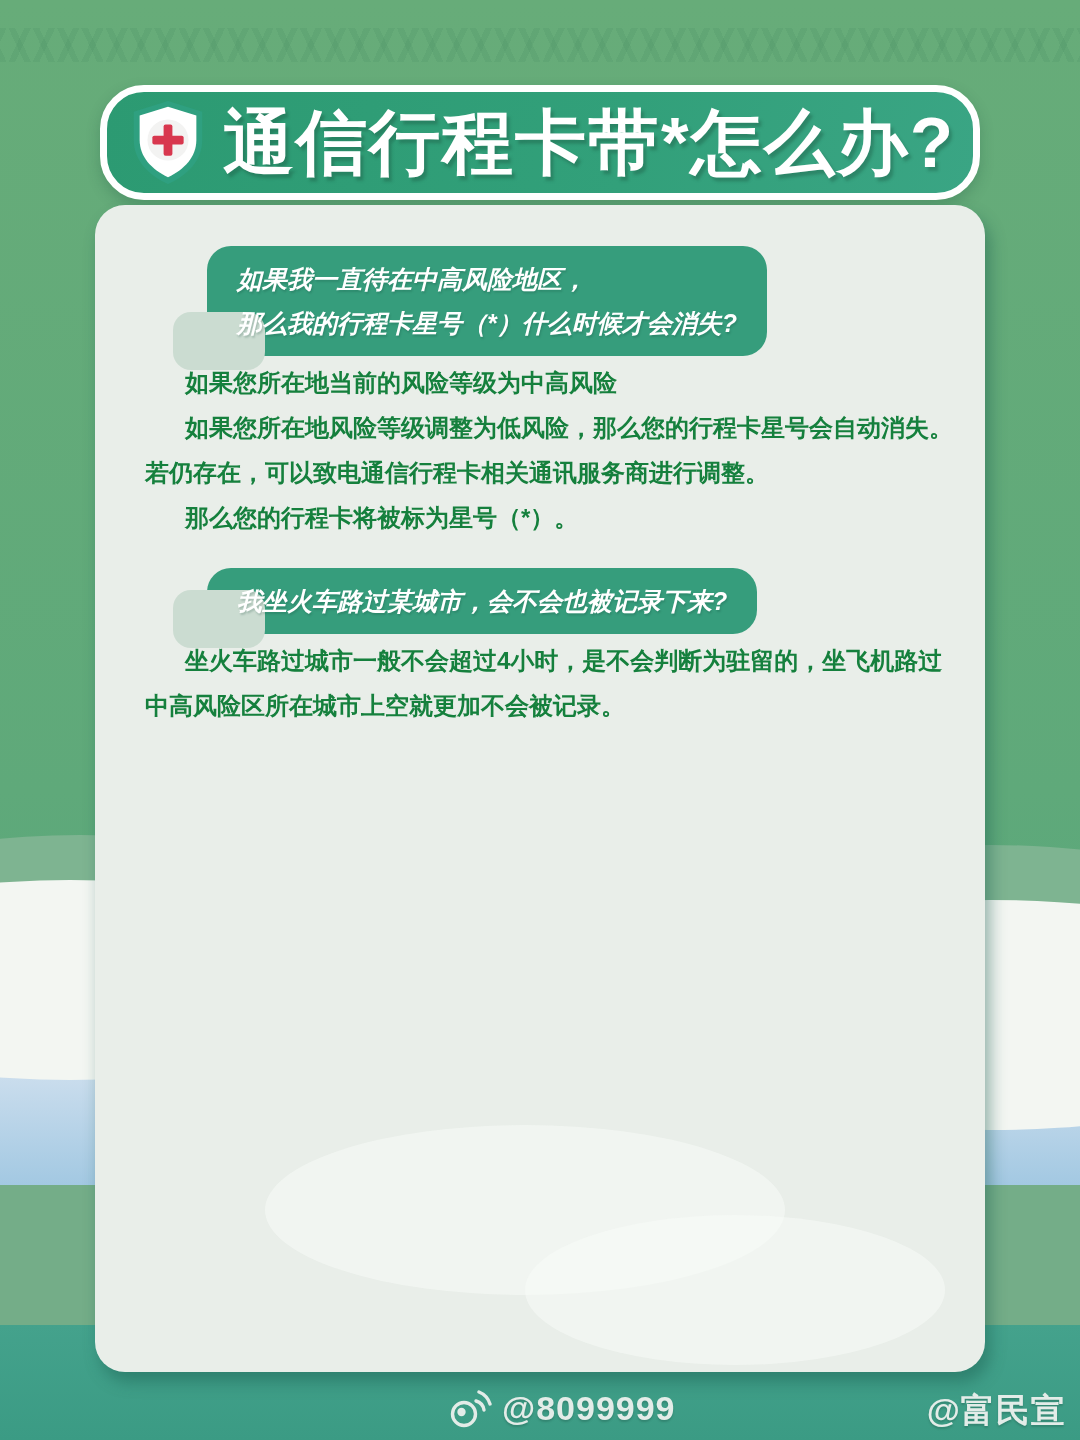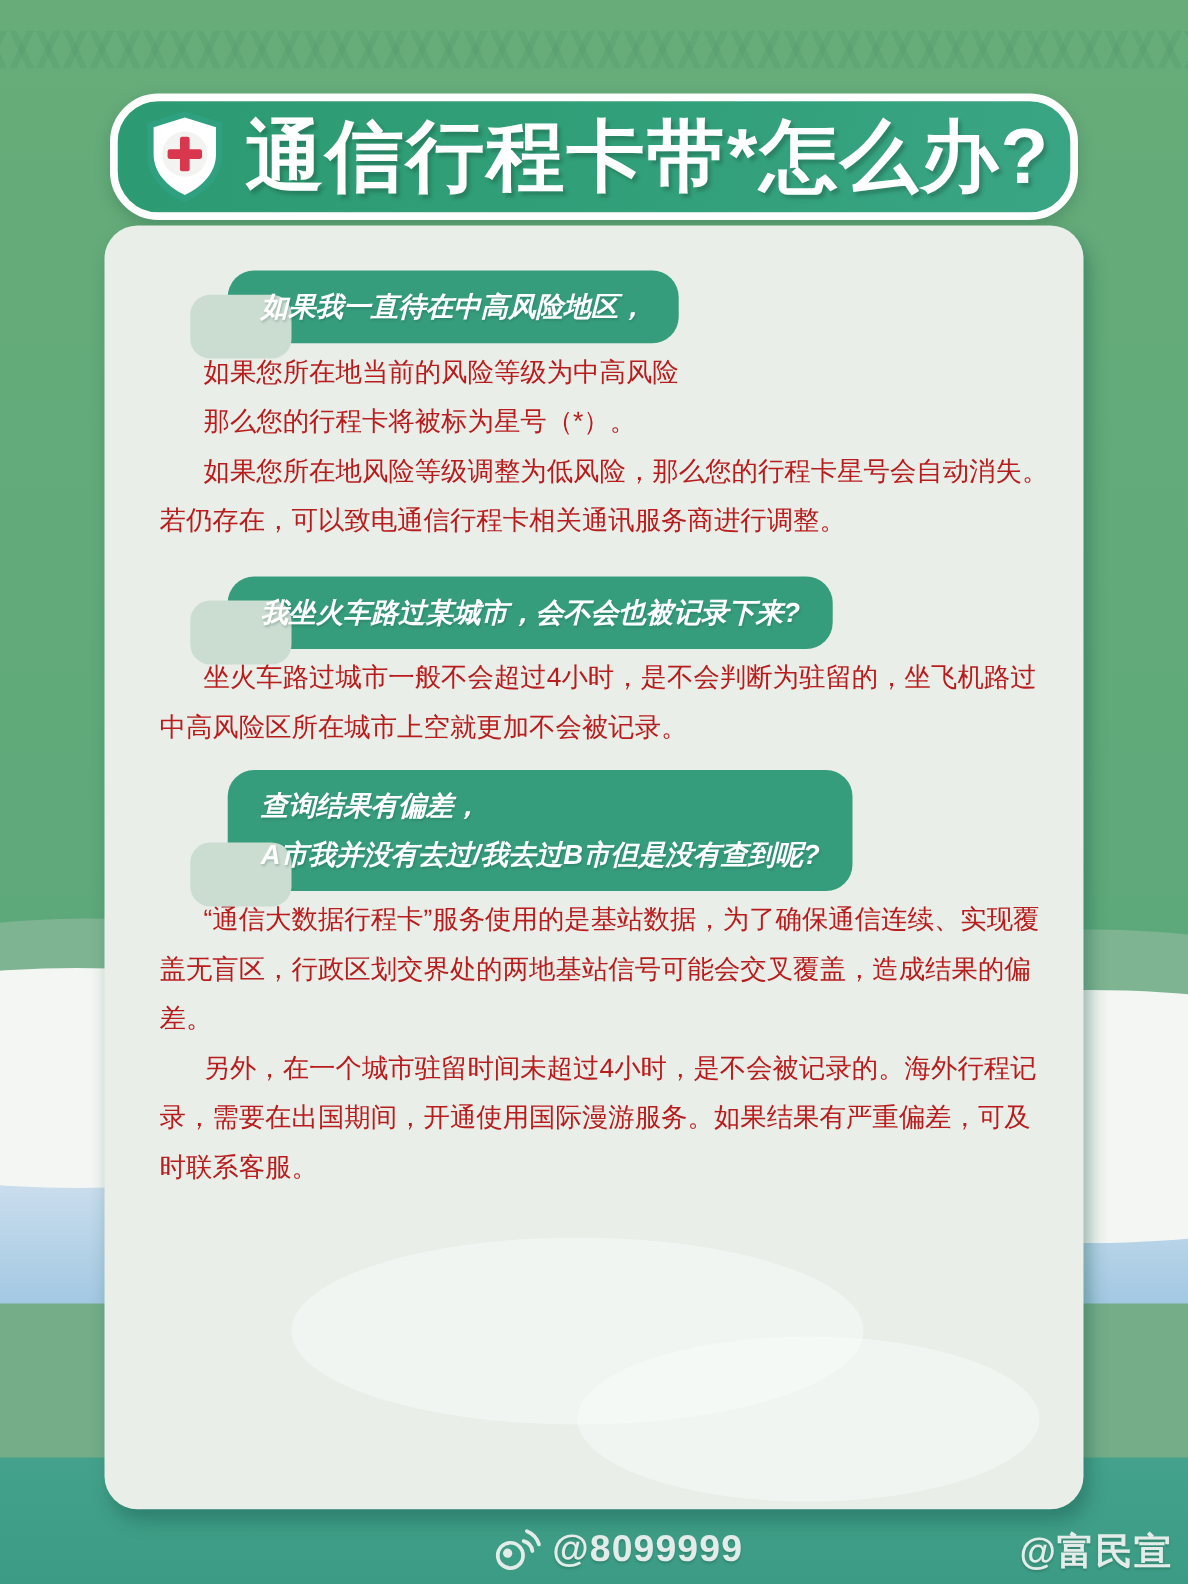--- a/index.html
+++ b/index.html
@@ -70,21 +70,21 @@
     content:"";position:absolute;left:-34px;bottom:-14px;width:92px;height:58px;
     border-radius:18px;background:#cbdcd1;z-index:-1;
   }
   .bubble p{
     margin:0;font-size:25px;line-height:44px;font-weight:700;font-style:italic;
     color:#ffffff;white-space:nowrap;text-shadow:1px 2px 2px rgba(20,70,55,.22);
   }
 
   .answer{margin:4px 25px 0 50px;}
   .answer p{
-    margin:0;font-size:24px;line-height:45px;font-weight:400;color:#b91c1c;
+    margin:0;font-size:24px;line-height:45px;font-weight:700;color:#15803d;
     text-indent:40px;letter-spacing:0;
   }
 
   
   .handle{
     position:absolute;top:1388px;display:flex;align-items:flex-end;gap:10px;
     color:#e3ece8;font-size:34px;font-weight:700;letter-spacing:1px;
     text-shadow:0 2px 2px rgba(25,80,65,.3);
   }
   .handle-left{left:448px;}
@@ -117,52 +117,41 @@
 </header>
 
 <main class="card abs">
   <div class="faint-cloud fc1"></div>
   <div class="faint-cloud fc2"></div>
 
   <section>
     <div class="bubble-row row-q1">
       <div class="bubble">
         <p>如果我一直待在中高风险地区，</p>
+        <p>那么我的行程卡星号（*）什么时候才会消失?</p>
       </div>
     </div>
     <div class="answer">
       <p>如果您所在地当前的风险等级为中高风险</p>
+      <p>如果您所在地风险等级调整为低风险，那么您的行程卡星号会自动消失。若仍存在，可以致电通信行程卡相关通讯服务商进行调整。</p>
       <p>那么您的行程卡将被标为星号（*）。</p>
-      <p>如果您所在地风险等级调整为低风险，那么您的行程卡星号会自动消失。若仍存在，可以致电通信行程卡相关通讯服务商进行调整。</p>
     </div>
   </section>
 
   <section>
     <div class="bubble-row row-q2">
       <div class="bubble">
         <p>我坐火车路过某城市，会不会也被记录下来?</p>
       </div>
     </div>
     <div class="answer">
       <p>坐火车路过城市一般不会超过4小时，是不会判断为驻留的，坐飞机路过中高风险区所在城市上空就更加不会被记录。</p>
     </div>
   </section>
 
-  <section>
-    <div class="bubble-row row-q3">
-      <div class="bubble">
-        <p>查询结果有偏差，</p>
-        <p>A市我并没有去过/我去过B市但是没有查到呢?</p>
-      </div>
-    </div>
-    <div class="answer">
-      <p>“通信大数据行程卡”服务使用的是基站数据，为了确保通信连续、实现覆盖无盲区，行政区划交界处的两地基站信号可能会交叉覆盖，造成结果的偏差。</p>
-      <p>另外，在一个城市驻留时间未超过4小时，是不会被记录的。海外行程记录，需要在出国期间，开通使用国际漫游服务。如果结果有严重偏差，可及时联系客服。</p>
-    </div>
-  </section>
 </main>
 
 <footer>
   <div class="handle handle-left">
     <svg class="weibo" viewBox="0 0 44 40" aria-hidden="true">
       <circle cx="16" cy="26" r="11.5" fill="none" stroke="#e3ece8" stroke-width="3.4"></circle>
       <circle cx="13.5" cy="24" r="4.2" fill="#e3ece8"></circle>
       <path d="M28 13 a11 11 0 0 1 8 9" fill="none" stroke="#e3ece8" stroke-width="3.4" stroke-linecap="round"></path>
       <path d="M31 4 a19 19 0 0 1 11 12" fill="none" stroke="#e3ece8" stroke-width="3.4" stroke-linecap="round"></path>
     </svg>

